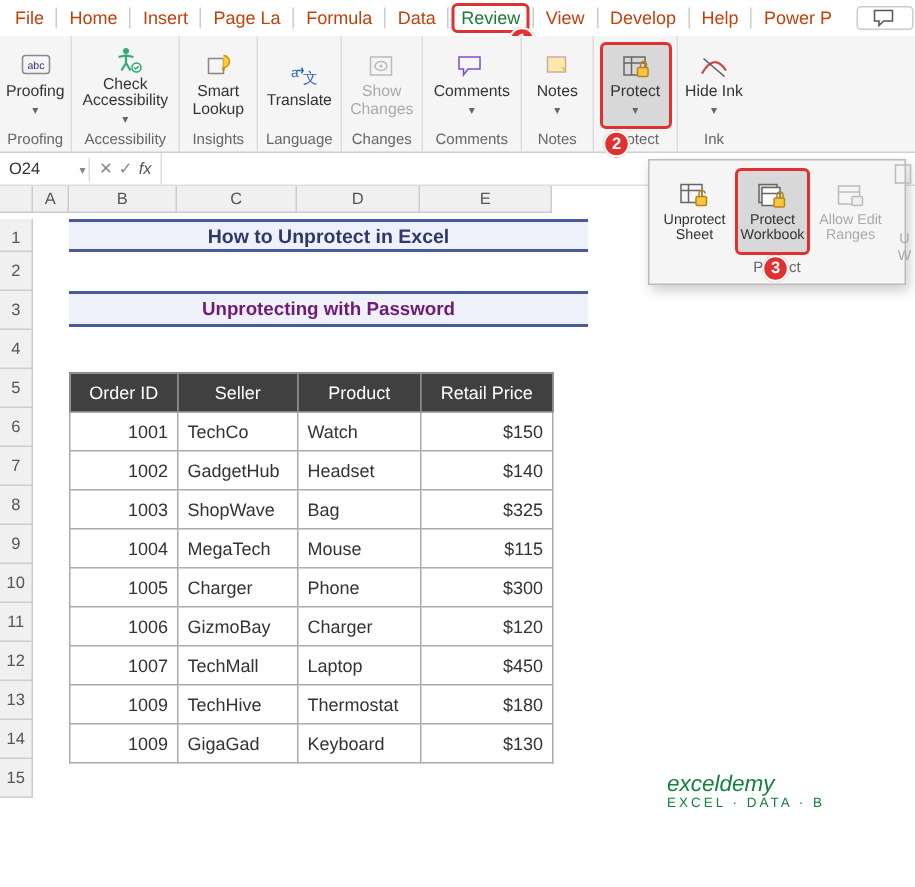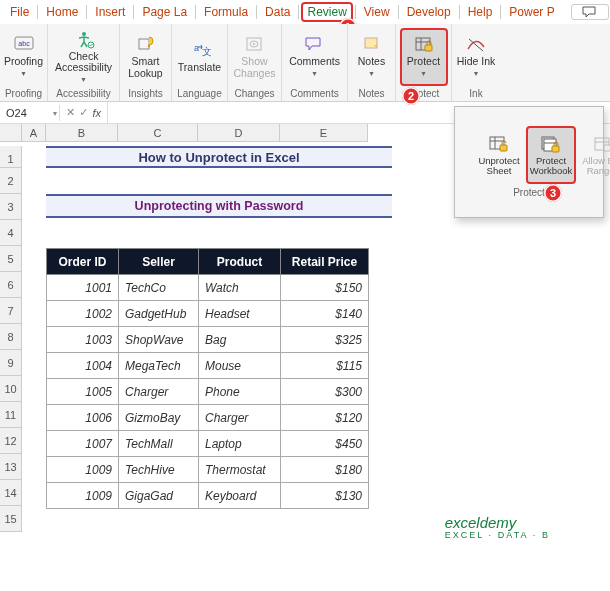--- a/index.html
+++ b/index.html
@@ -93,22 +93,22 @@
   .small-chev { font-size:8px; color:#666;}
   .hl-red { border:2px solid #e03030; border-radius:4px; }
   .hl-fill { background:#d8d8d8; }
   .popup {
     position: absolute;
     right: 6px;
     top: 106px;
     background: #f5f5f5;
     border: 1px solid #bbb;
     box-shadow: 2px 4px 8px rgba(0,0,0,0.2);
-    padding: 19px;
-    width: 150px;
+    padding: 5px;
+    width: 172px;
     z-index: 30;
   }
   .popup-row { display:flex; gap:2px; }
   .popup .rbtn { min-width:50px; height:58px; font-size:9.5px;}
   .popup-label { text-align:center; font-size:10px;color:#666;padding-top:3px;}
   .namebox-row {
     display:flex; align-items:center; height:22px; border-bottom:1px solid #ddd;
     background:#fff;
   }
   .namebox { width:60px; border-right:1px solid #ddd; padding:2px 6px; font-size:11px; position:relative;}
@@ -121,27 +121,26 @@
   .corner { width:22px; height:18px; border-right:1px solid #ccc; border-bottom:1px solid #ccc; background:#f0f0f0;}
   .col-headers { display:flex; height:18px;}
   .ch { border-right:1px solid #ccc; border-bottom:1px solid #ccc; background:#f0f0f0; text-align:center; font-size:11px; color:#555; line-height:18px;}
   .row-headers { display:flex; flex-direction:column; width:22px;}
   .rh { height:26px; border-right:1px solid #ccc; border-bottom:1px solid #ccc; background:#f0f0f0; text-align:center; font-size:11px; color:#555; line-height:26px;}
   .data-table {
     position:absolute; left:71px; top:232px;
     border-collapse:collapse;
   }
   .data-table th {
-    background:#0f172a; color:#fff; font-size:12px; font-weight:bold;
+    background:#404040; color:#fff; font-size:12px; font-weight:normal;
     border:1px solid #888; padding:4px 8px; height:26px;
   }
   .data-table td {
     border:1px solid #aaa; padding:3px 6px; font-size:12px; height:26px;
     background:#fff;
-    font-style:italic;
   }
   .data-table td.num { text-align:right; }
   .watermark {
     position:absolute; right:60px; bottom:50px; color:#15803d;
     font-size:15px; font-style:italic; z-index:1; text-align:left;
     line-height:1.1;
   }
   .watermark .sub { font-size:9px; letter-spacing:2px; font-style:normal;}
   svg { display:block; }
 </style>

